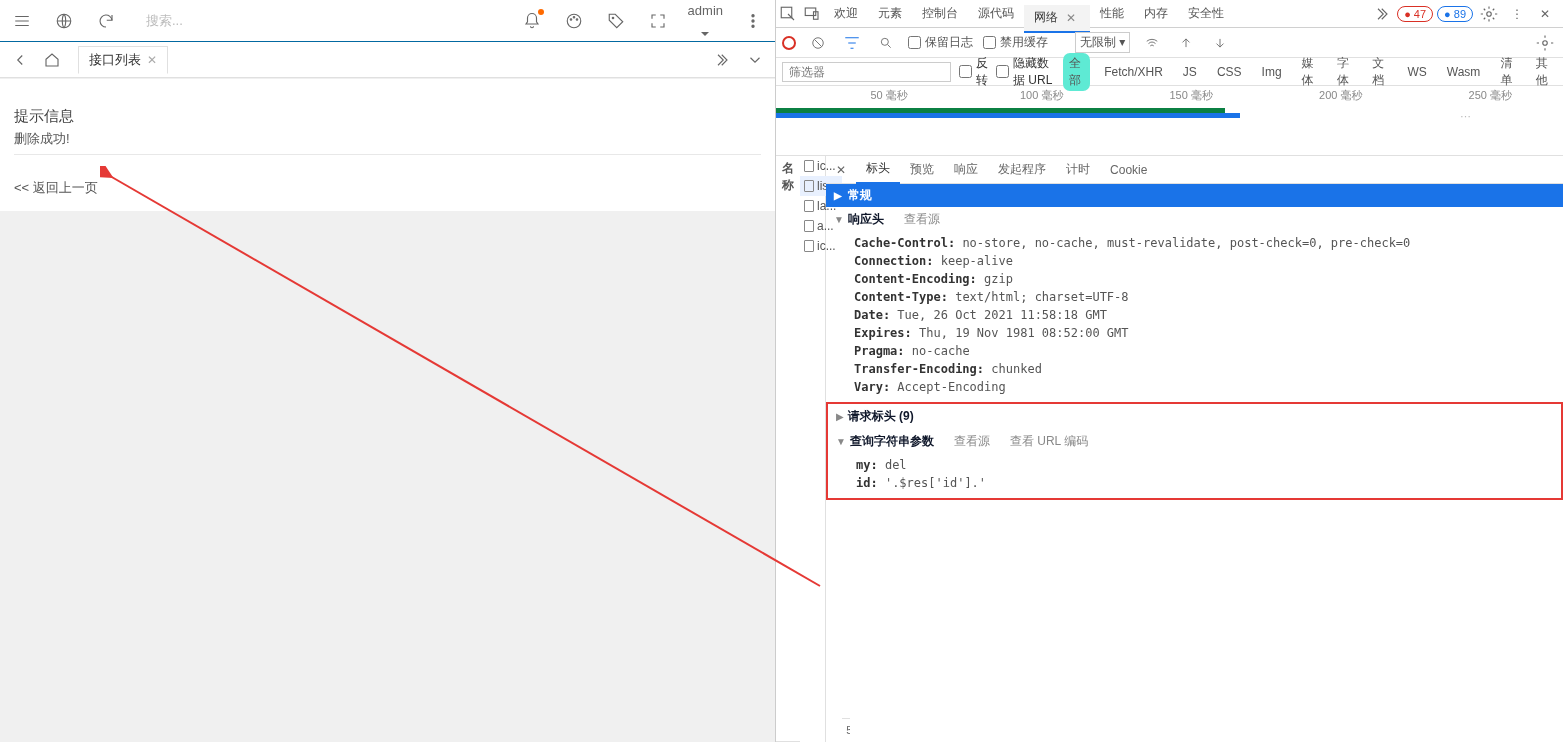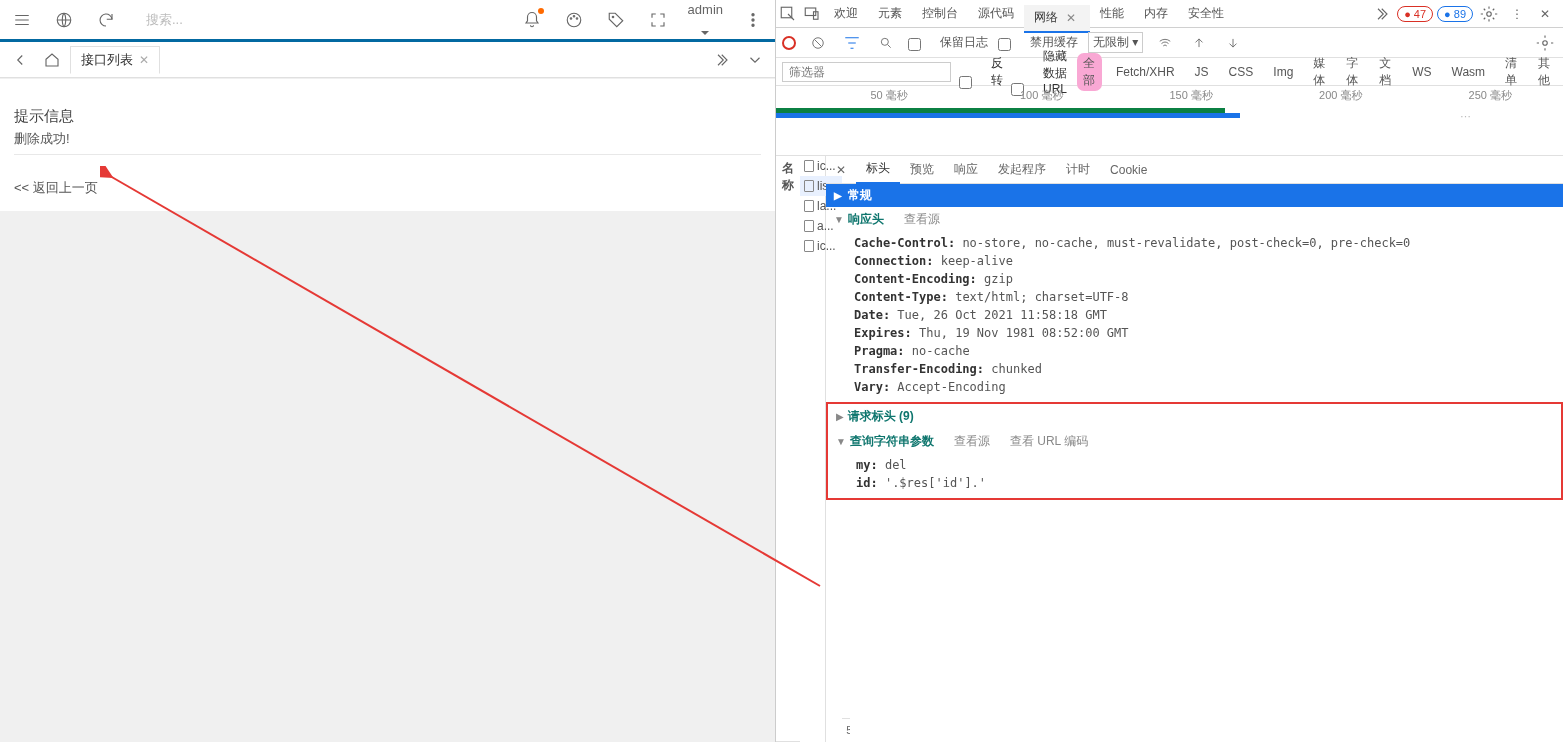--- a/index.html
+++ b/index.html
@@ -1,28 +1,28 @@
 <!DOCTYPE html>
 <html><head>
 <meta charset="utf-8">
 <style>
 * { box-sizing: border-box; margin: 0; padding: 0; }
 body { font-family: "Microsoft YaHei", Arial, sans-serif; font-size: 13px; color: #333; background: #f0f0f0; width: 1563px; height: 742px; overflow: hidden; display: flex; }
 .left-pane { width: 775px; background: #f0f0f0; display: flex; flex-direction: column; }
 .right-pane { flex: 1; background: #fff; border-left: 1px solid #ccc; display: flex; flex-direction: column; }
-.app-toolbar { height: 42px; background: #fff; border-bottom: 3px solid #0369a1; display: flex; align-items: center; padding: 0 10px; gap: 18px; }
+.app-toolbar { height: 42px; background: #fff; border-bottom: 1px solid #0369a1; display: flex; align-items: center; padding: 0 10px; gap: 18px; }
 .icon-btn { width: 24px; height: 24px; display: inline-flex; align-items: center; justify-content: center; cursor: pointer; color: #666; position: relative; }
 .icon-btn svg { width: 18px; height: 18px; stroke: #666; fill: none; stroke-width: 1.5; }
 .search-box { flex: 1; max-width: 200px; color: #bbb; padding-left: 10px; }
 .dot-orange { position: absolute; top: 0; right: 0; width: 6px; height: 6px; border-radius: 50%; background: #ff6a00; }
 .admin-txt { color: #666; margin-left: auto; display: flex; align-items: center; gap: 11px; cursor: pointer; flex-direction: column; }
 .tab-strip { height: 36px; background: #fff; border-bottom: 1px solid #e0e0e0; display: flex; align-items: center; padding: 0 8px; gap: 6px; }
 .tab-strip .left-icons { display: flex; gap: 8px; align-items: center; }
 .tab-item { height: 28px; padding: 0 10px; display: flex; align-items: center; gap: 6px; border: 1px solid #e0e0e0; background: #fafafa; cursor: pointer; font-size: 13px; color: #666; }
-.tab-item.active { background: #fff; border-bottom-color: #fff; color: #333; }
+.tab-item.active { background: #fff; border-bottom-color: #fff; color: #333; margin-left: 8px; }
 .tab-close { color: #aaa; font-size: 12px; }
 .tab-strip .right-icons { margin-left: auto; display: flex; gap: 10px; }
 .content-area { background: #f0f0f0; flex: 1; position: relative; }
 .content-card { background: #fff; margin: 0; padding: 14px 14px; }
 .card-title { font-size: 15px; color: #444; margin-bottom: 6px; }
 .hr { border: none; border-top: 1px solid #e8e8e8; margin: 6px 0; }
 .info-title { font-size: 15px; margin-top: 14px; color: #444; }
 .info-msg { color: #555; margin-top: 4px; }
 .back-link { color: #555; margin-top: 18px; display: inline-block; cursor: pointer; }
 .red-arrow { position: absolute; left: 100px; top: 88px; pointer-events: none; }
@@ -31,27 +31,27 @@
 .dt-tab.active { background: #f3f3f3; border-bottom: 2px solid #1a73e8; color: #333; margin-top: 10px; }
 .dt-tab-close { color: #888; cursor: pointer; padding: 0 4px; }
 .dt-right-icons { margin-left: auto; display: flex; align-items: center; gap: 4px; padding-right: 6px; }
 .badge { padding: 1px 6px; border-radius: 9px; font-size: 11px; border: 1px solid; }
 .badge-red { color: #d93025; border-color: #d93025; }
 .badge-blue { color: #1a73e8; border-color: #1a73e8; }
 .net-toolbar { height: 30px; border-bottom: 1px solid #e0e0e0; display: flex; align-items: center; padding: 0 6px; gap: 10px; font-size: 12px; color: #555; }
 .record-btn { width: 14px; height: 14px; border-radius: 50%; border: 2px solid #d93025; display: inline-block; cursor: pointer; }
 .clear-btn svg, .tiny-icon svg { width: 14px; height: 14px; stroke: #666; fill: none; stroke-width: 1.5; }
 .filter-btn { color: #1a73e8; }
-.chk { display: flex; align-items: flex-end; gap: 19px; cursor: pointer; }
+.chk { display: flex; align-items: center; gap: 4px; cursor: pointer; }
 .chk input { margin: 0; }
-.sel { padding: 1px 4px; border: 1px solid #ccc; background: #fff; cursor: pointer; }
+.sel { padding: 1px 4px; border: 1px solid #ccc; background: #fff; cursor: pointer; margin-left: 17px; }
 .net-filter-row { height: 28px; border-bottom: 1px solid #e0e0e0; display: flex; align-items: center; padding: 0 6px; gap: 8px; font-size: 12px; }
 .filter-input { border: 1px solid #ccc; padding: 2px 6px; width: 174px; font-size: 12px; }
 .type-pill { padding: 2px 6px; cursor: pointer; color: #555; }
-.type-pill.active { background: #f9a8d4; border-radius: 7px; }
+.type-pill.active { background: #5eead4; border-radius: 7px; }
 .cookie-row { height: 24px; border-bottom: 1px solid #e0e0e0; display: flex; align-items: center; padding: 0 6px; gap: 14px; font-size: 12px; }
 .timeline { height: 70px; border-bottom: 1px solid #e0e0e0; position: relative; font-size: 11px; color: #888; }
 .timeline .tick { position: absolute; top: 2px; }
 .timeline .bar-green { position: absolute; top: 22px; left: 0; width: 57%; height: 5px; background: #0b8043; }
 .timeline .bar-blue { position: absolute; top: 27px; left: 0; width: 59%; height: 5px; background: #1a73e8; }
 .timeline .dots { position: absolute; right: 90px; top: 24px; color: #bbb; letter-spacing: 2px; }
 .body-split { display: flex; flex: 1; overflow: hidden; }
 .req-list { width: 50px; border-right: 1px solid #e0e0e0; display: flex; font-size: 12px; }
 .req-list-header { padding: 4px 6px; border-bottom: 1px solid #e0e0e0; font-weight: bold; color: #555; }
 .req-item { padding: 3px 4px; display: flex; align-items: center; gap: 3px; cursor: pointer; color: #555; white-space: nowrap; overflow: hidden; }
@@ -60,21 +60,21 @@
 .req-footer { margin-top: auto; padding: 4px 4px; border-top: 1px solid #e0e0e0; color: #666; font-size: 11px; white-space: nowrap; overflow: hidden; }
 .detail-pane { flex: 1; display: flex; flex-direction: column; overflow: auto; font-size: 12px; }
 .detail-tabs { height: 28px; border-bottom: 1px solid #e0e0e0; display: flex; align-items: center; }
 .close-x { padding: 0 10px; cursor: pointer; color: #666; }
 .dtab { padding: 0 10px; height: 28px; display: flex; align-items: center; cursor: pointer; color: #666; }
 .dtab.active { border-bottom: 2px solid #1a73e8; color: #333; }
 .section-hdr { background: #1a73e8; color: #fff; padding: 3px 8px; display: flex; align-items: center; gap: 6px; font-weight: bold; }
 .section-hdr .tri { font-size: 10px; }
 .sub-hdr { padding: 4px 8px; display: flex; align-items: center; gap: 20px; color: #555; }
 .sub-hdr .tri { color: #888; font-size: 10px; margin-right: 4px; }
-.sub-hdr .name { font-weight: bold; color: #0f766e; }
+.sub-hdr .name { font-weight: bold; color: #0f172a; }
 .sub-hdr .link { color: #888; cursor: pointer; }
 .kv-list { padding: 2px 0 6px 28px; }
 .kv { padding: 2px 0; font-family: Consolas, monospace; font-size: 12px; }
 .kv b { color: #333; font-weight: bold; }
 .kv span { color: #555; }
 .red-box { border: 2px solid #e53935; }
 </style>
 </head>
 <body>
 

